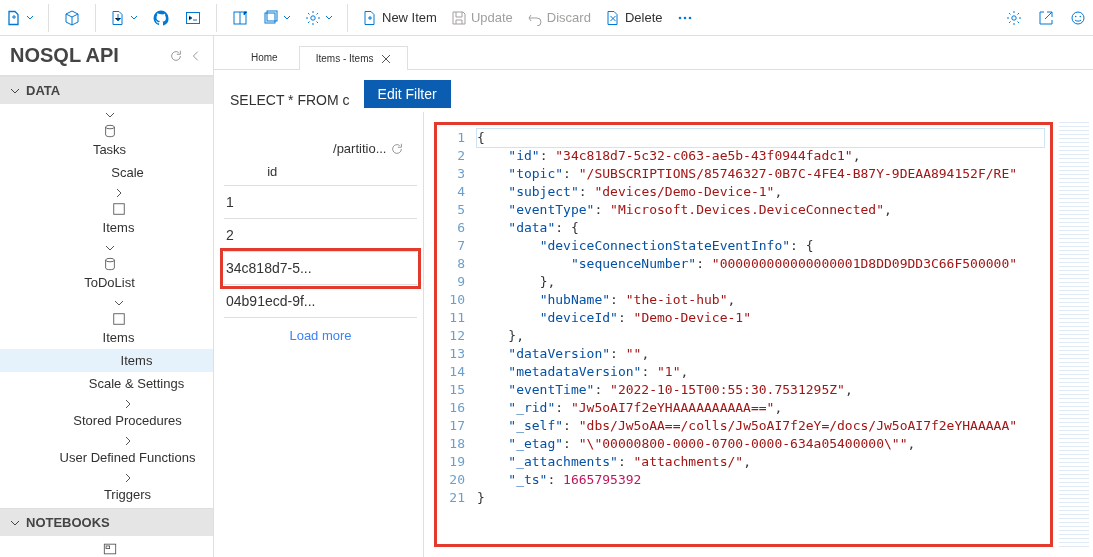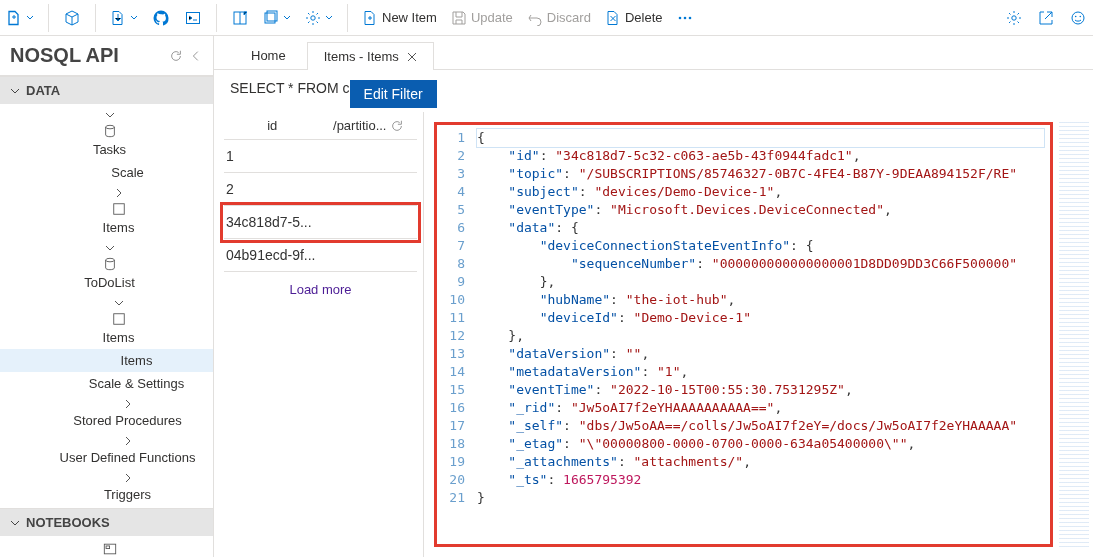--- a/index.html
+++ b/index.html
@@ -75,55 +75,55 @@
   .tree .ind0 { padding-left: 12px; }
   .tree .ind1 { padding-left: 30px; }
   .tree .ind2 { padding-left: 48px; }
   .tree .ind3 { padding-left: 66px; }
 
   
   .work { flex: 1; display: flex; flex-direction: column; min-width: 0; }
   .tabs { display: flex; align-items: flex-end; height: 34px; border-bottom: 1px solid #e1dfdd; padding: 0 20px; gap: 4px; }
   .tab {
     display: flex; align-items: center; gap: 8px;
-    padding: 6px 16px; font-size: 13px;
+    padding: 6px 16px; font-size: 10px;
     border: 1px solid transparent; border-bottom: none;
     cursor: pointer;
   }
   .tab.active { border-color: #e1dfdd; background: #fff; position: relative; top: 1px; margin-top: 24px; }
   .tab .close { width: 10px; height: 10px; color: #555; }
 
   .filter-row {
-    display: flex; align-items: flex-start; 
+    display: flex; align-items: flex-end; gap: 14px;
     padding: 10px 16px 4px 16px;
   }
   .filter-text { font-size: 14px; }
   .edit-filter-btn {
     background: #0a5db0; color: #fff; border: none;
     padding: 6px 14px; font-size: 14px; cursor: pointer;
   }
 
   .content-row { display: flex; flex: 1; min-height: 0; }
 
   
   .items-col {
     width: 210px; border-right: 1px solid #e1dfdd;
     display: flex; flex-direction: column;
     padding: 0 6px 0 10px;
   }
   .items-head {
     display: flex; padding: 6px 0; font-size: 13px; color: #333;
     border-bottom: 1px solid #e1dfdd; align-items: center;
   }
-  .items-head .col-id { flex: 1; text-align: center; }
+  .items-head .col-id { flex: 1; text-align: center; margin-top: 46px; }
   .items-head .col-pk { flex: 1; display: flex; align-items: center; justify-content: center; gap: 4px; }
   .items-head .refresh { width: 14px; height: 14px; color: #888; }
   .item-row { padding: 8px 2px; border-bottom: 1px solid #e1dfdd; font-size: 14px; color: #333; cursor: pointer; }
   .item-row.highlighted { outline: 3px solid #e23b2e; outline-offset: 1px; }
-  .load-more { text-align: center; padding: 10px 0; color: #4c1d95; cursor: pointer; font-size: 13px; }
+  .load-more { text-align: center; padding: 10px 0; color: #3b82f6; cursor: pointer; font-size: 13px; }
 
   
   .editor-wrap { flex: 1; padding: 10px 40px 10px 10px; overflow: hidden; position: relative; }
   .editor {
     border: 3px solid #e23b2e; height: 100%; display: flex; overflow: hidden;
     font-family: Consolas, Menlo, monospace; font-size: 13px;
   }
   .gutter {
     width: 34px; text-align: right; padding: 4px 6px 4px 0;
     color: #6a9fcd; user-select: none; background: #fff;

